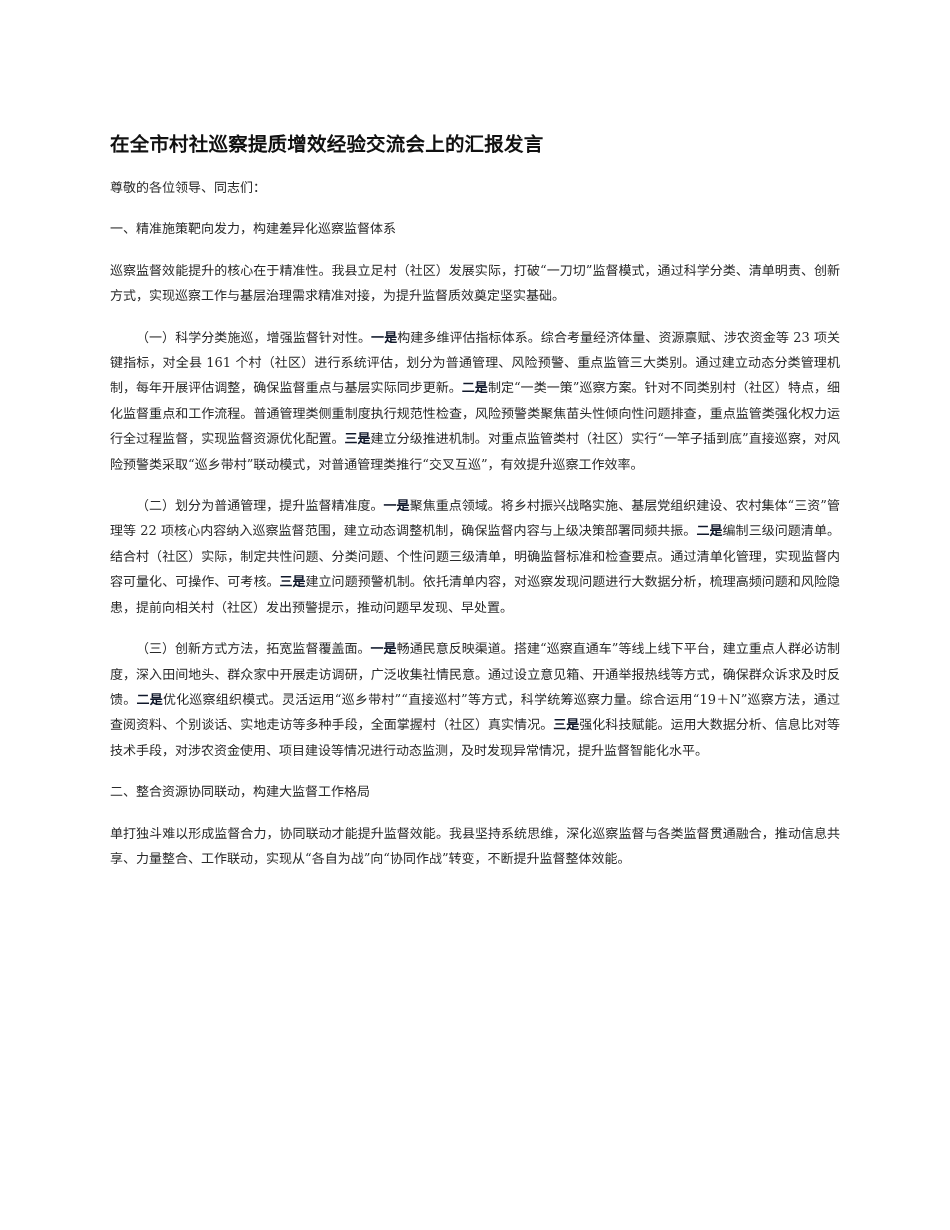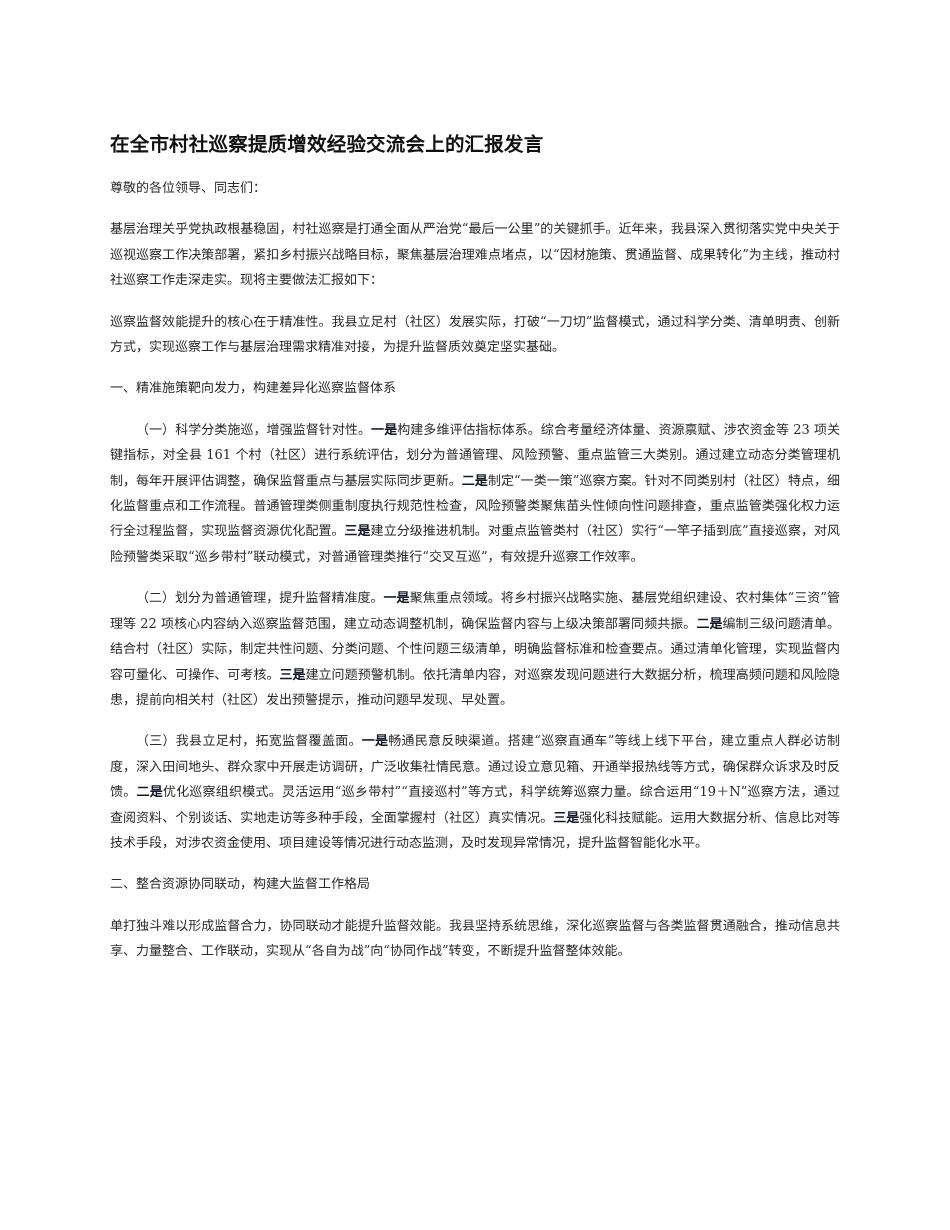--- a/index.html
+++ b/index.html
@@ -56,25 +56,24 @@
 </style>
 </head>
 <body>
 
 <div class="page">
 
   <h1 class="doc-title">在全市村社巡察提质增效经验交流会上的汇报发言</h1>
 
   <p class="para salutation body-block">尊敬的各位领导、同志们：</p>
 
-  <p class="para body-block">基层治理关乎党执政根基稳固，村社巡察是打通全面从严治党“最后一公里”的关键抓手。近年来，我县深入贯彻落实党中央关于巡视巡察工作决策部署，紧扣乡村振兴战略目标，聚焦基层治理难点堵点，以“因材施策、贯通监督、成果转化”为主线，推动村社巡察工作走深走实。现将主要做法汇报如下：</p>
 
   <div id="sections-root">
+      <p class="para section-head">一、精准施策靶向发力，构建差异化巡察监督体系</p>
       <p class="para body-block">巡察监督效能提升的核心在于精准性。我县立足村（社区）发展实际，打破“一刀切”监督模式，通过科学分类、清单明责、创新方式，实现巡察工作与基层治理需求精准对接，为提升监督质效奠定坚实基础。</p>
-      <p class="para section-head">一、精准施策靶向发力，构建差异化巡察监督体系</p>
       <p class="para indent"><span>（一）科学分类施巡，增强监督针对性。</span><b>一是</b><span>构建多维评估指标体系。综合考量经济体量、资源禀赋、涉农资金等 23 项关键指标，对全县 161 个村（社区）进行系统评估，划分为普通管理、风险预警、重点监管三大类别。通过建立动态分类管理机制，每年开展评估调整，确保监督重点与基层实际同步更新。</span><b>二是</b><span>制定“一类一策”巡察方案。针对不同类别村（社区）特点，细化监督重点和工作流程。普通管理类侧重制度执行规范性检查，风险预警类聚焦苗头性倾向性问题排查，重点监管类强化权力运行全过程监督，实现监督资源优化配置。</span><b>三是</b><span>建立分级推进机制。对重点监管类村（社区）实行“一竿子插到底”直接巡察，对风险预警类采取“巡乡带村”联动模式，对普通管理类推行“交叉互巡”，有效提升巡察工作效率。</span></p>
       <p class="para indent"><span>（二）划分为普通管理，提升监督精准度。</span><b>一是</b><span>聚焦重点领域。将乡村振兴战略实施、基层党组织建设、农村集体“三资”管理等 22 项核心内容纳入巡察监督范围，建立动态调整机制，确保监督内容与上级决策部署同频共振。</span><b>二是</b><span>编制三级问题清单。结合村（社区）实际，制定共性问题、分类问题、个性问题三级清单，明确监督标准和检查要点。通过清单化管理，实现监督内容可量化、可操作、可考核。</span><b>三是</b><span>建立问题预警机制。依托清单内容，对巡察发现问题进行大数据分析，梳理高频问题和风险隐患，提前向相关村（社区）发出预警提示，推动问题早发现、早处置。</span></p>
-      <p class="para indent"><span>（三）我县立足村，拓宽监督覆盖面。</span><b>一是</b><span>畅通民意反映渠道。搭建“巡察直通车”等线上线下平台，建立重点人群必访制度，深入田间地头、群众家中开展走访调研，广泛收集社情民意。通过设立意见箱、开通举报热线等方式，确保群众诉求及时反馈。</span><b>二是</b><span>优化巡察组织模式。灵活运用“巡乡带村”“直接巡村”等方式，科学统筹巡察力量。综合运用“19＋N”巡察方法，通过查阅资料、个别谈话、实地走访等多种手段，全面掌握村（社区）真实情况。</span><b>三是</b><span>强化科技赋能。运用大数据分析、信息比对等技术手段，对涉农资金使用、项目建设等情况进行动态监测，及时发现异常情况，提升监督智能化水平。</span></p>
+      <p class="para indent"><span>（三）创新方式方法，拓宽监督覆盖面。</span><b>一是</b><span>畅通民意反映渠道。搭建“巡察直通车”等线上线下平台，建立重点人群必访制度，深入田间地头、群众家中开展走访调研，广泛收集社情民意。通过设立意见箱、开通举报热线等方式，确保群众诉求及时反馈。</span><b>二是</b><span>优化巡察组织模式。灵活运用“巡乡带村”“直接巡村”等方式，科学统筹巡察力量。综合运用“19＋N”巡察方法，通过查阅资料、个别谈话、实地走访等多种手段，全面掌握村（社区）真实情况。</span><b>三是</b><span>强化科技赋能。运用大数据分析、信息比对等技术手段，对涉农资金使用、项目建设等情况进行动态监测，及时发现异常情况，提升监督智能化水平。</span></p>
       <p class="para section-head">二、整合资源协同联动，构建大监督工作格局</p>
       <p class="para body-block">单打独斗难以形成监督合力，协同联动才能提升监督效能。我县坚持系统思维，深化巡察监督与各类监督贯通融合，推动信息共享、力量整合、工作联动，实现从“各自为战”向“协同作战”转变，不断提升监督整体效能。</p>
     </div>
 
 </div>
 
 </body></html>

